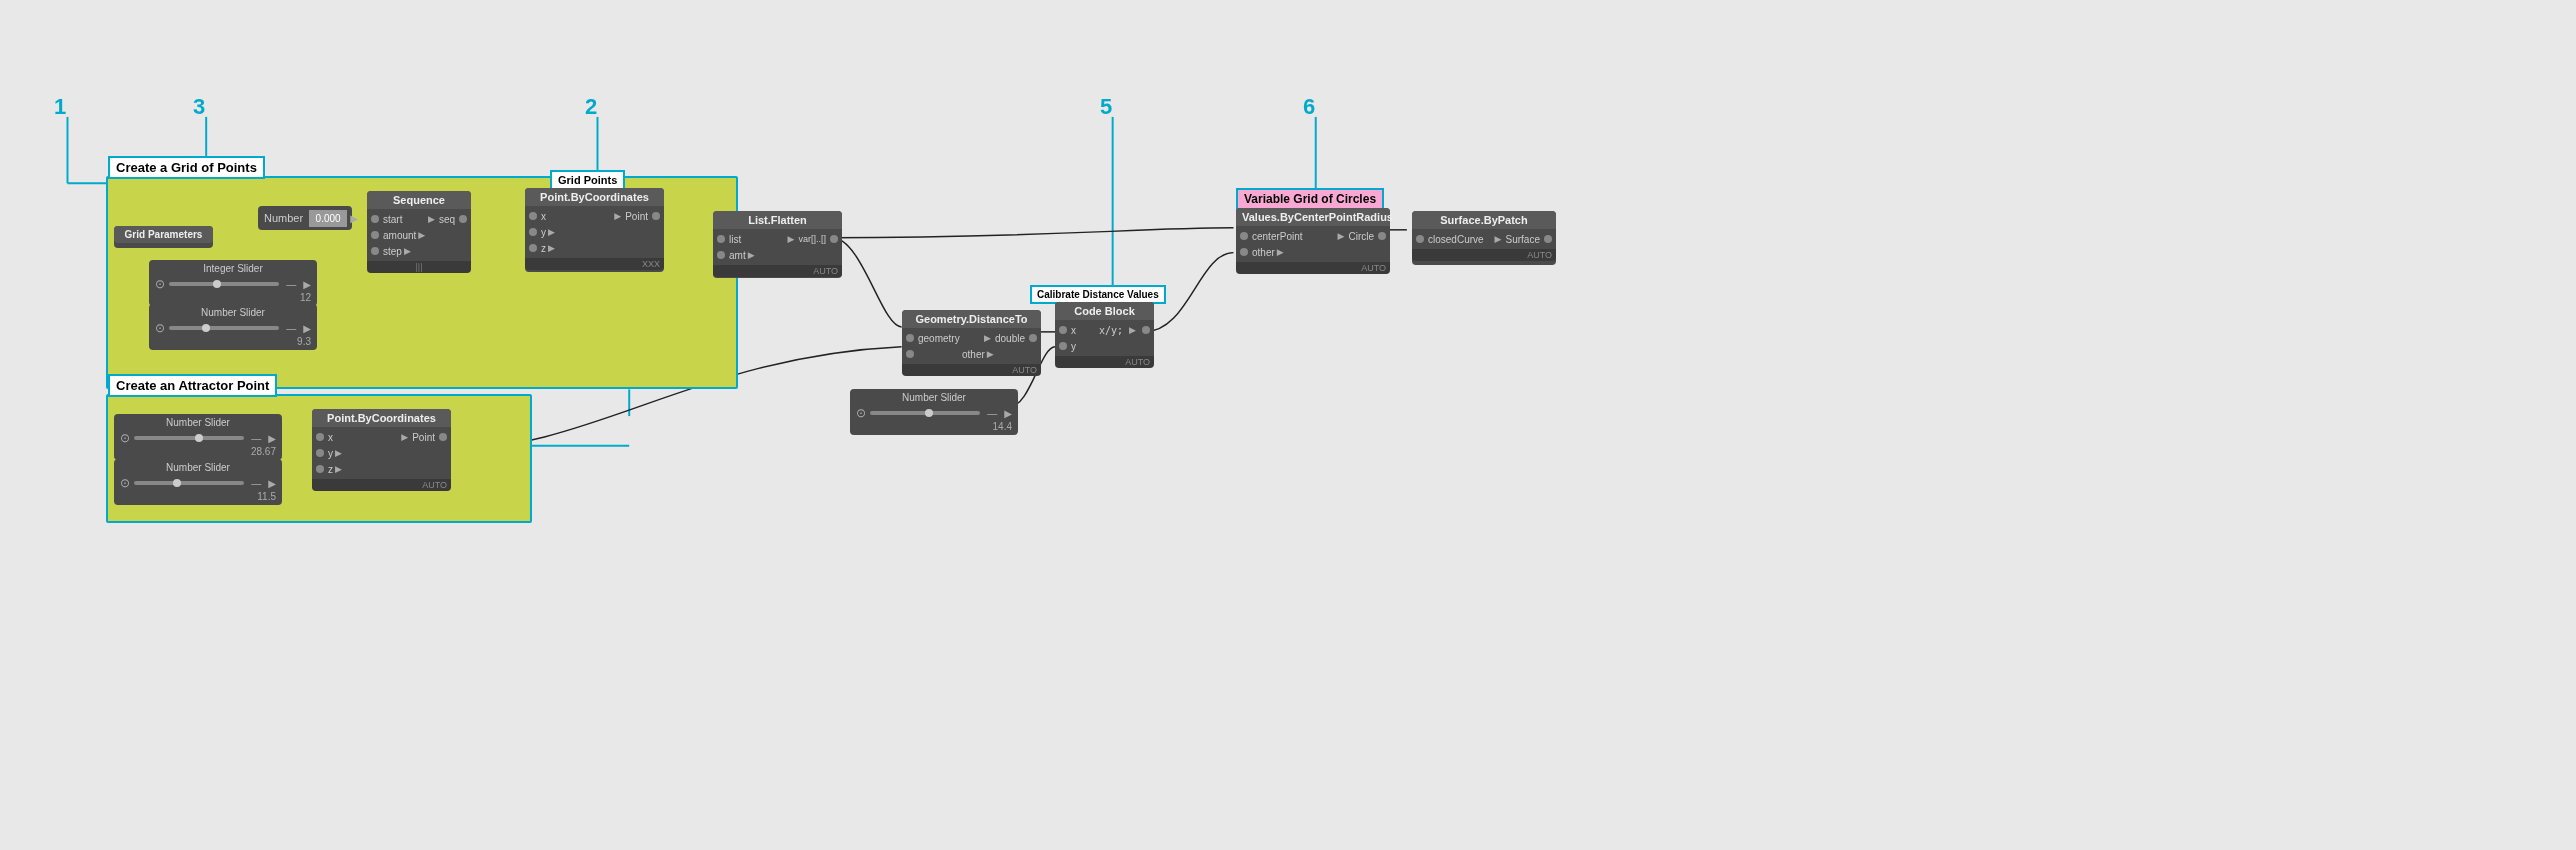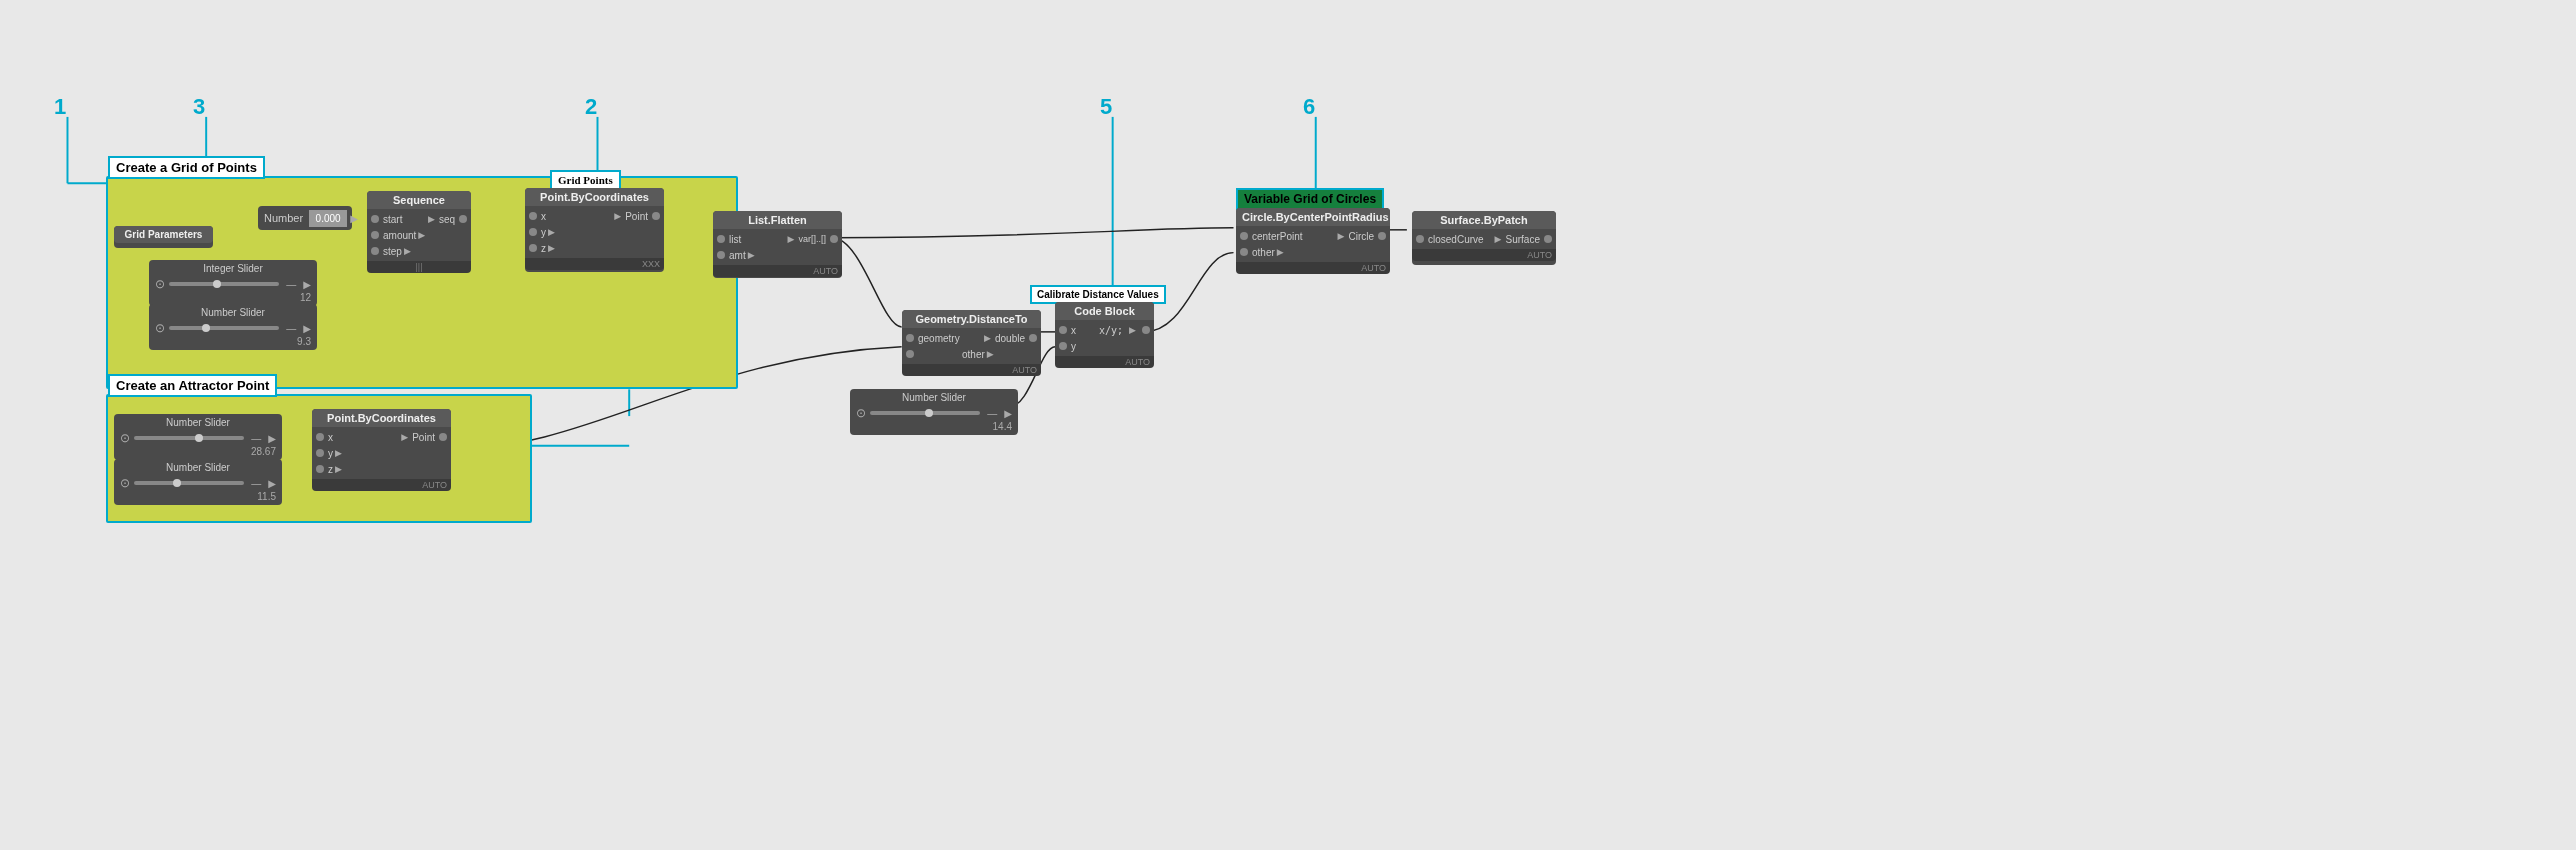--- a/index.html
+++ b/index.html
@@ -131,21 +131,21 @@
       position: absolute;
       top: 0;
       left: 0;
       width: 2576px;
       height: 850px;
       pointer-events: none;
     }
     
     .var-label-box {
       position: absolute;
-      background: #15803d;
+      background: #f9a8d4;
       border: 2px solid #00aacc;
       padding: 2px 8px;
       font-size: 13px;
       font-weight: bold;
       color: #000;
     }
     
     .grid-points-box {
       position: absolute;
       background: white;
@@ -261,21 +261,21 @@
       </div>
       <div class="node-row">
         <span class="port port-left"></span>
         <span style="color:#ccc;">step</span>
         <span class="port-arrow">▶</span>
       </div>
     </div>
     <div class="node-footer" style="font-size:9px; color:#777; text-align:center;">|||</div>
   </div>
 
-  <div class="grid-points-box" style="left:550px; top:170px; font-size:11px; padding:2px 6px;font-family:Liberation Serif, serif;">
+  <div class="grid-points-box" style="left:550px; top:170px; font-size:11px; padding:2px 6px;">
     <span>Grid Points</span>
   </div>
 
   <div class="node" style="left:525px; top:188px; width:139px; height:84px;">
     <div class="node-header">Point.ByCoordinates</div>
     <div class="node-body">
       <div class="node-row">
         <span class="port port-left"></span>
         <span style="color:#ccc; flex:1;">x</span>
         <span class="port-arrow">▶</span>
@@ -399,21 +399,21 @@
     <div style="color:#aaa; font-size:10px; text-align:right; margin-top:1px;">
       <span>14.4</span>
     </div>
   </div>
 
   <div class="var-label-box" style="left:1236px; top:188px; font-size:12px; padding:2px 6px;">
     <span>Variable Grid of Circles</span>
   </div>
 
   <div class="node" style="left:1236px; top:208px; width:154px; height:64px;">
-    <div class="node-header">Circle.ByCenterPointRadius</div>
+    <div class="node-header">Values.ByCenterPointRadius</div>
     <div class="node-body">
       <div class="node-row">
         <span class="port port-left"></span>
         <span style="color:#ccc; flex:1;">centerPoint</span>
         <span class="port-arrow">▶</span>
         <span style="color:#ccc; margin-left:2px;">Circle</span>
         <span class="port port-right"></span>
       </div>
       <div class="node-row">
         <span class="port port-left"></span>

